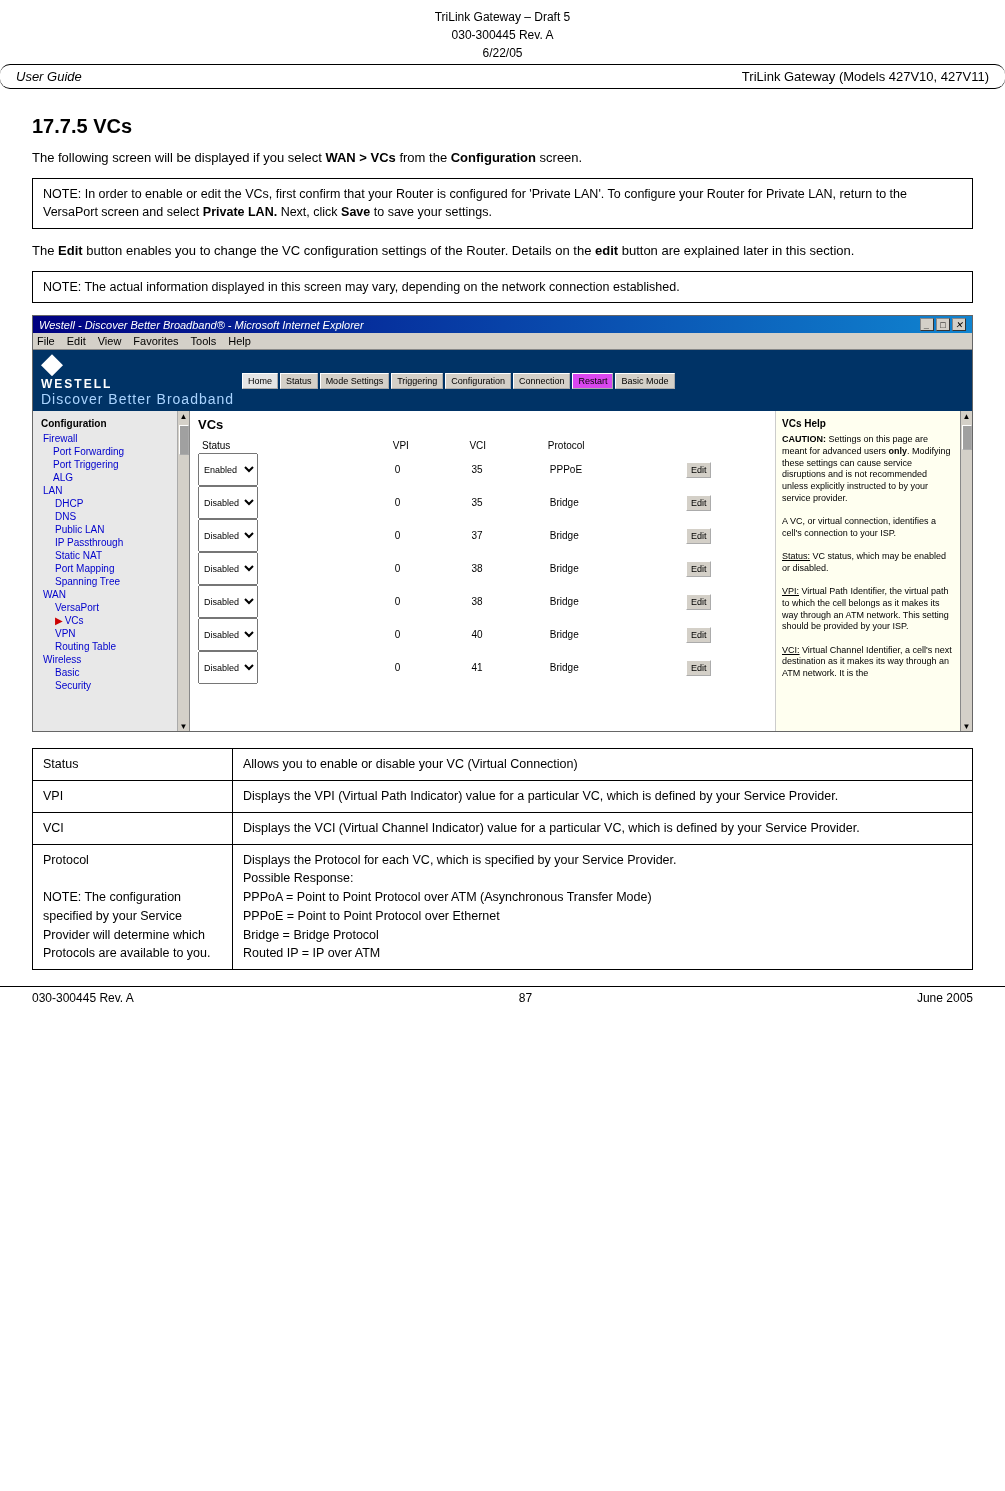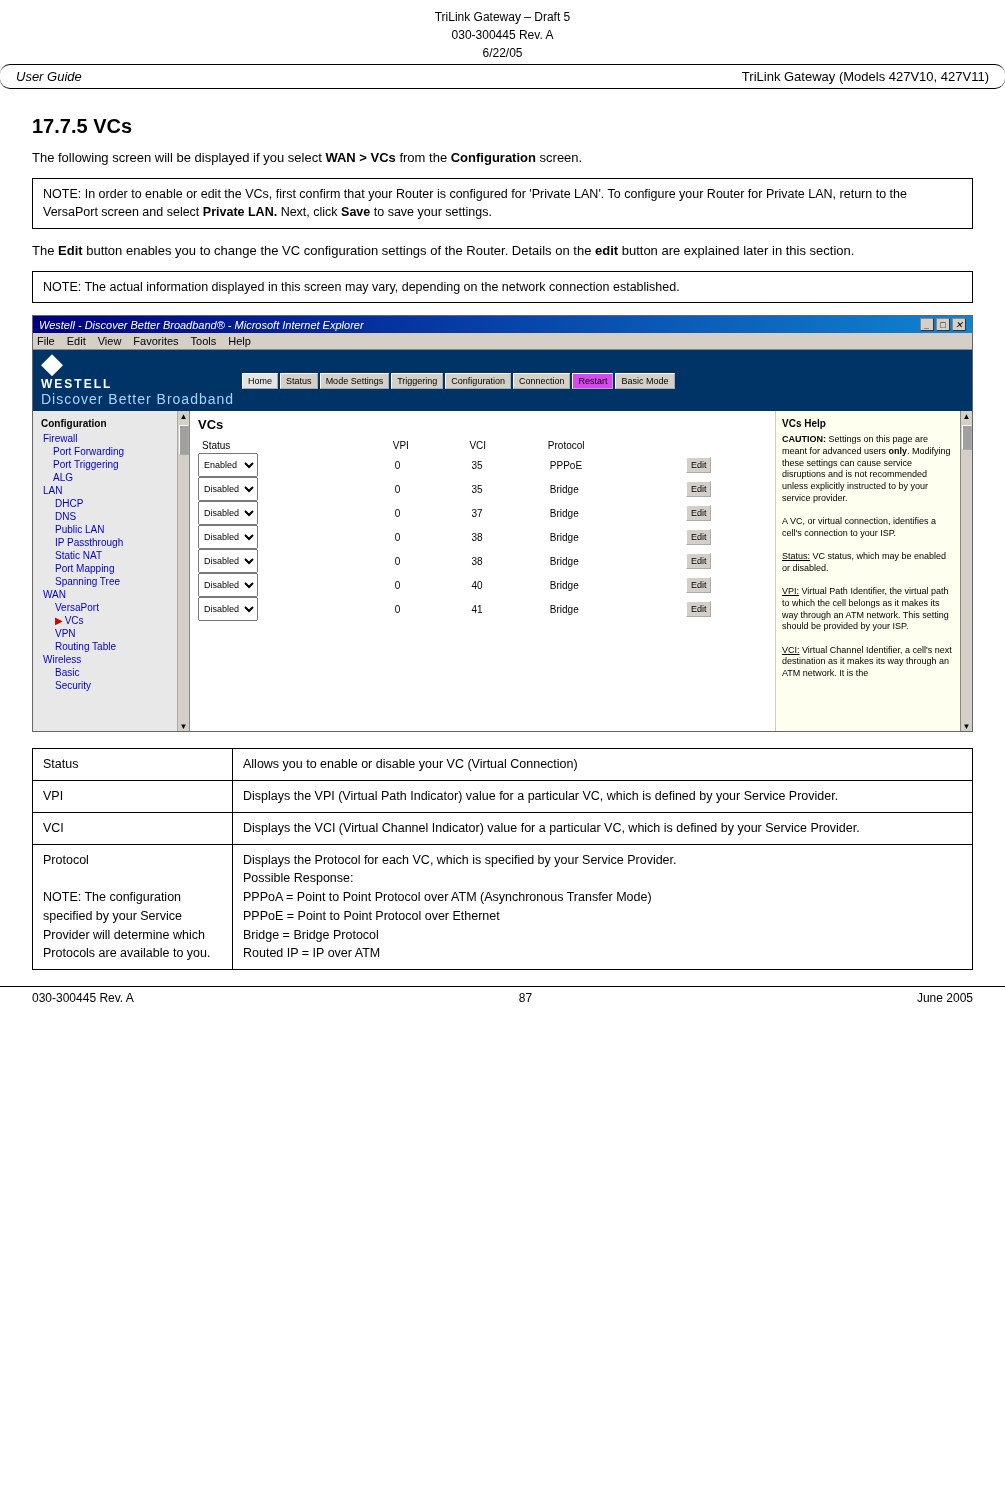--- a/index.html
+++ b/index.html
@@ -81,21 +81,21 @@
       padding: 2px 4px;
       display: flex;
       gap: 12px;
       font-size: 11px;
       border-bottom: 1px solid #888;
     }
     .browser-menubar span { cursor: pointer; }
     .vc-select {
       font-size: 9px;
       padding: 0 1px;
-      height: 24px;
+      height: 33px;
     }
     .vc-edit-btn {
       font-size: 9px;
       padding: 0 4px;
       height: 16px;
       background: #d4d0c8;
       border: 1px outset #fff;
       cursor: pointer;
     }
 

